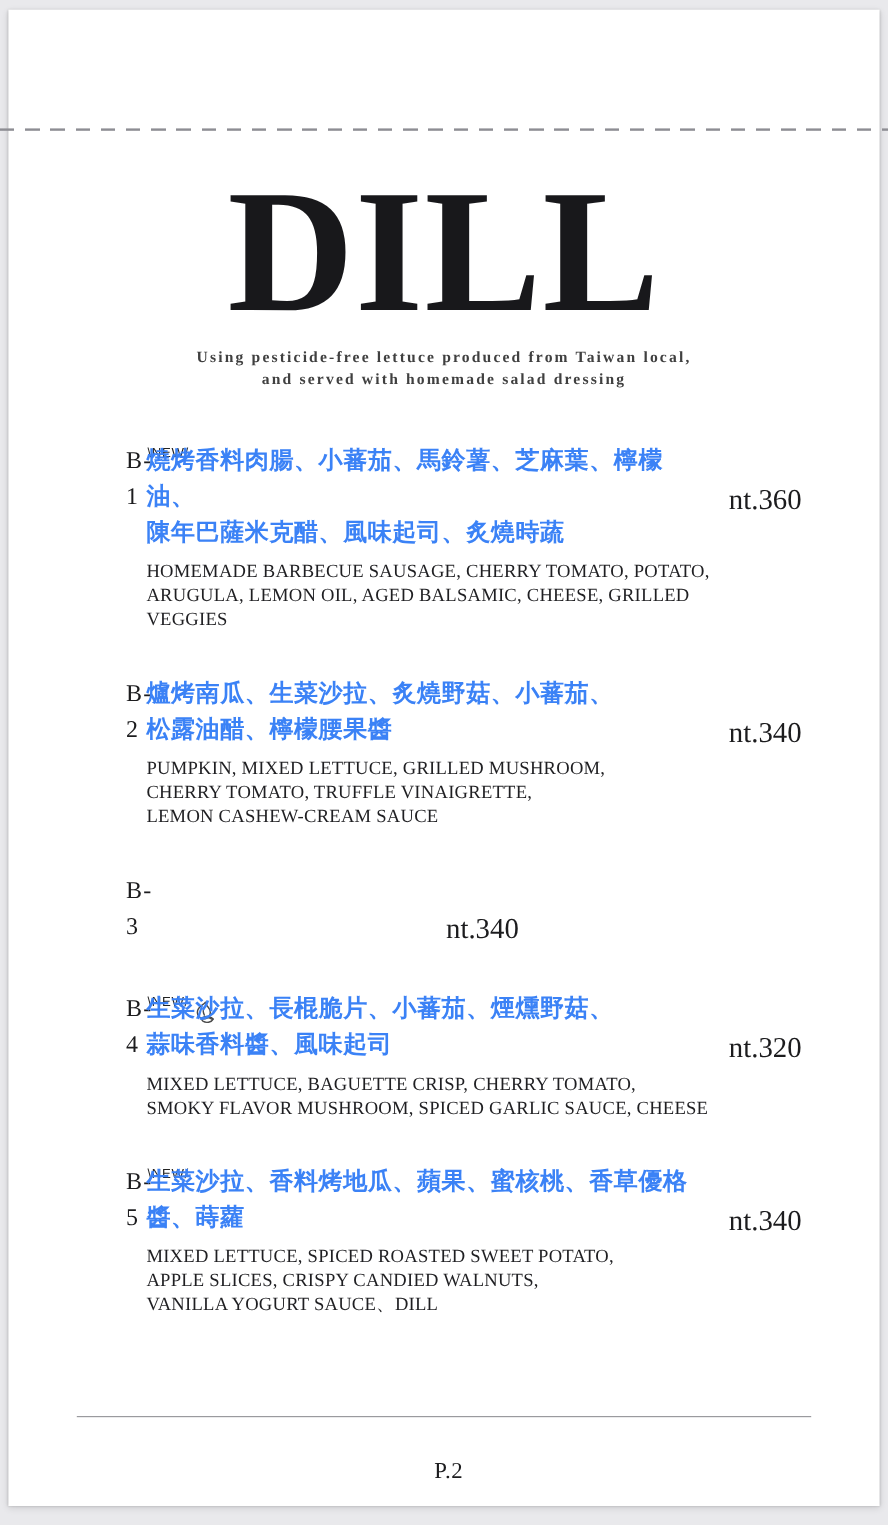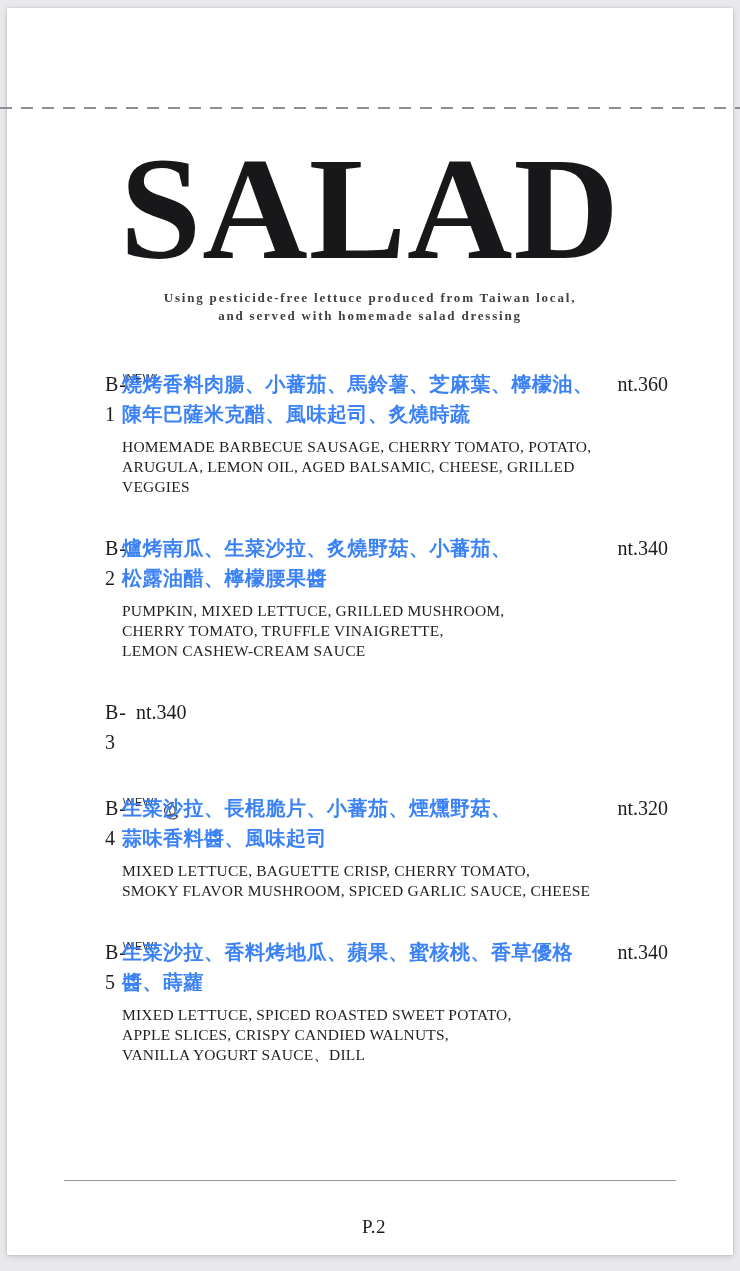--- a/index.html
+++ b/index.html
@@ -56,40 +56,40 @@
   }
   .item-icon-wrap { margin-top:7px; margin-left:1px; }
   .item-zh {
     font-size:20px; line-height:30px; font-weight:600;
     letter-spacing:0.5px; white-space:pre-line; color:#3b82f6;
   }
   .item-en {
     font-size:15.5px; line-height:20px; margin-top:8px;
     letter-spacing:0.2px; white-space:pre-line; color:#1f1f22;
   }
-  .item-price { font-size:20px; line-height:30px; text-align:left; padding-left:14px; white-space:nowrap; }
+  .item-price { font-size:24px; line-height:30px; text-align:center; padding-left:14px; white-space:nowrap;margin-top:33px; }
   .footer-rule {
     position:absolute; left:57px; top:1172px;
     width:612px; height:1px; background:#9a9a9e;
   }
   .footer-page {
     position:absolute; left:4px; top:1208px; width:726px;
     text-align:center; font-size:19px; letter-spacing:0.5px;
   }
   svg.garlic { display:block; }
 </style>
 </head>
 <body>
 
 <div class="perforation"></div>
 
 <div class="page">
 
   <div class="header">
-    <div class="menu-title">SALAD</div>
+    <div class="menu-title">DILL</div>
     <div class="subtitle-en">Using pesticide-free lettuce produced from Taiwan local,
 and served with homemade salad dressing</div>
   </div>
 
   <div class="items">
 
     <div class="menu-item">
       <div class="code-cell">
         <span class="item-code">B-1</span>
         <span class="item-new">\NEW/</span>

